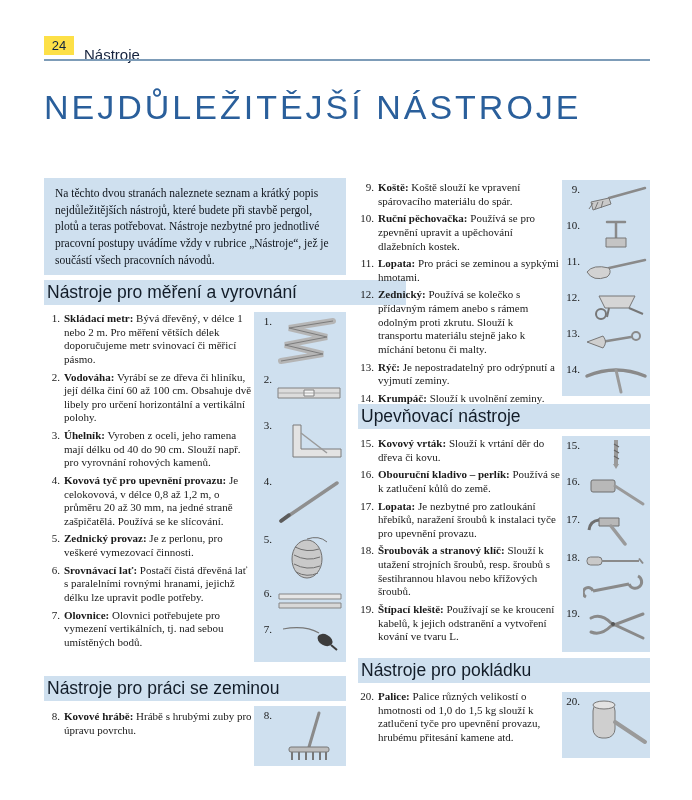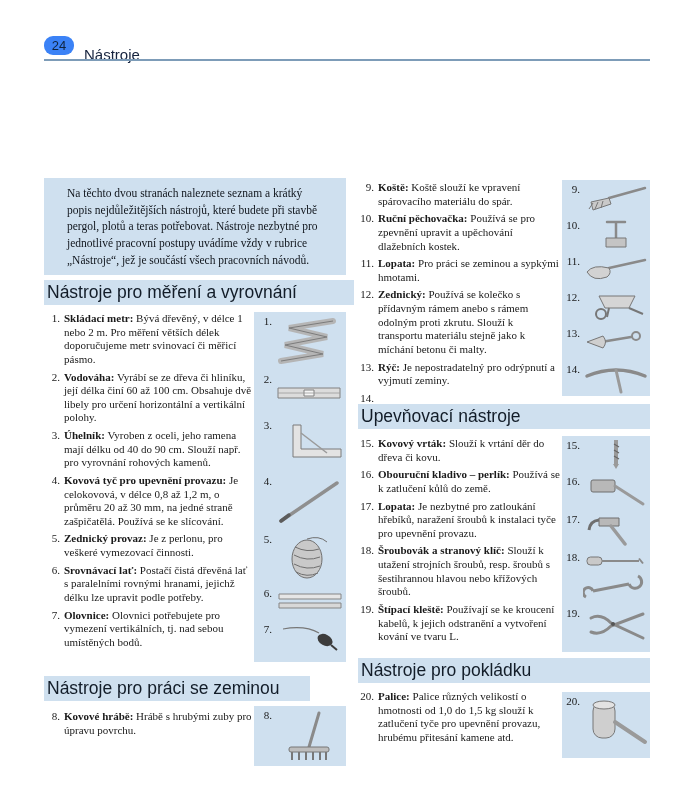--- a/index.html
+++ b/index.html
@@ -4,46 +4,46 @@
 <style>
   html,body { margin:0; padding:0; background:#ffffff; }
   .page {
     position:relative; width:692px; height:800px; background:#ffffff;
     font-family:"Liberation Serif", serif; color:#1a1a1a; overflow:hidden;
     outline:1px solid #e8e8e8;
   }
   
   .pagenum {
     position:absolute; left:44px; top:36px; width:30px; height:19px;
-    background:#3b82f6; color:#0f2440; font-family:"Liberation Sans",sans-serif;
-    font-size:13px; display:flex; align-items:center; justify-content:center;border-radius:9px;
+    background:#fde047; color:#0f2440; font-family:"Liberation Sans",sans-serif;
+    font-size:13px; display:flex; align-items:center; justify-content:center;
   }
   .chapter {
     position:absolute; left:84px; top:46px; font-family:"Liberation Sans",sans-serif;
     font-size:15px; color:#15223d;
   }
   .hrule { position:absolute; left:44px; top:59px; width:606px; height:2px; background:#7d9cb8; }
   
   .main-title {
     position:absolute; left:44px; top:88px; font-family:"Liberation Sans",sans-serif;
     font-size:34px; font-weight:400; letter-spacing:3px; color:#2a5f9b; white-space:nowrap;
   }
   
   .intro {
     position:absolute; left:44px; top:178px; width:302px; box-sizing:border-box;
-    background:#cfe0ef; padding:7px 23px; font-size:11.5px; line-height:1.45; color:#10151c;
+    background:#cfe0ef; padding:7px 11px; font-size:11.5px; line-height:1.45; color:#10151c;
   }
   
   .band {
     position:absolute; height:25px; background:#cfe0ef; display:flex; align-items:center;
     font-family:"Liberation Sans",sans-serif; font-size:17.5px; color:#121c28;
     padding-left:3px; white-space:nowrap; box-sizing:border-box;
   }
-  .h-measuring { left:44px; top:280px; width:310px; }
-  .h-earthwork { left:44px; top:676px; width:266px; }
+  .h-measuring { left:44px; top:280px; width:362px; }
+  .h-earthwork { left:44px; top:676px; width:302px; }
   .h-fastening { left:358px; top:404px; width:292px; }
   .h-paving    { left:358px; top:658px; width:292px; }
   
   .list { position:absolute; font-size:11px; line-height:1.24; }
   .list-1 { left:44px;  top:312px; width:208px; }
   .list-2 { left:44px;  top:710px; width:208px; }
   .list-3 { left:358px; top:181px; width:202px; }
   .list-4 { left:358px; top:437px; width:202px; }
   .list-5 { left:358px; top:690px; width:202px; }
   .item { display:flex; margin-bottom:4px; }
@@ -63,20 +63,21 @@
 </style>
 </head>
 <body>
 
 <div class="page">
 
   <div class="pagenum">24</div>
   <div class="chapter">Nástroje</div>
   <div class="hrule"></div>
 
+  <div class="main-title">NEJDŮLEŽITĚJŠÍ NÁSTROJE</div>
 
   <div class="intro">Na těchto dvou stranách naleznete seznam a krátký popis nejdůležitějších nástrojů, které budete při stavbě pergol, plotů a teras potřebovat. Nástroje nezbytné pro jednotlivé pracovní postupy uvádíme vždy v rubrice „Nástroje“, jež je součástí všech pracovních návodů.</div>
 
   <div class="band h-measuring">Nástroje pro měření a vyrovnání</div>
   <div class="band h-earthwork">Nástroje pro práci se zeminou</div>
   <div class="band h-fastening">Upevňovací nástroje</div>
   <div class="band h-paving">Nástroje pro pokládku</div>
 
   <div class="list list-1">
     <div class="item">
@@ -198,20 +199,21 @@
     <div class="item">
       <span class="num">12.</span>
       <span class="txt"><b class="term">Zednický:</b> <span>Používá se kolečko s přídavným rámem anebo s rámem odolným proti zkrutu. Slouží k transportu materiálu stejně jako k míchání betonu či malty.</span></span>
     </div>
     <div class="item">
       <span class="num">13.</span>
       <span class="txt"><b class="term">Rýč:</b> <span>Je nepostradatelný pro odrýpnutí a vyjmutí zeminy.</span></span>
     </div>
     <div class="item">
       <span class="num">14.</span>
+      <span class="txt"><b class="term">Krumpáč:</b> <span>Slouží k uvolnění zeminy.</span></span>
     </div>
   </div>
 
   <div class="figs figs-3">
     <div class="fig" style="height:36px">
       <span class="fnum">9.</span>
       <svg width="66" height="32" viewBox="0 0 66 32">
         <line x1="26" y1="16" x2="62" y2="6" stroke="#8a8a8a" stroke-width="2.5" stroke-linecap="round"></line>
         <path d="M26 16 L8 20 L10 28 L28 22 Z" fill="#c9c9c9" stroke="#777777"></path>
         <path d="M10 21 l-4 6 M15 20 l-3 7 M20 19 l-2 7" stroke="#777777" stroke-width="1"></path>

